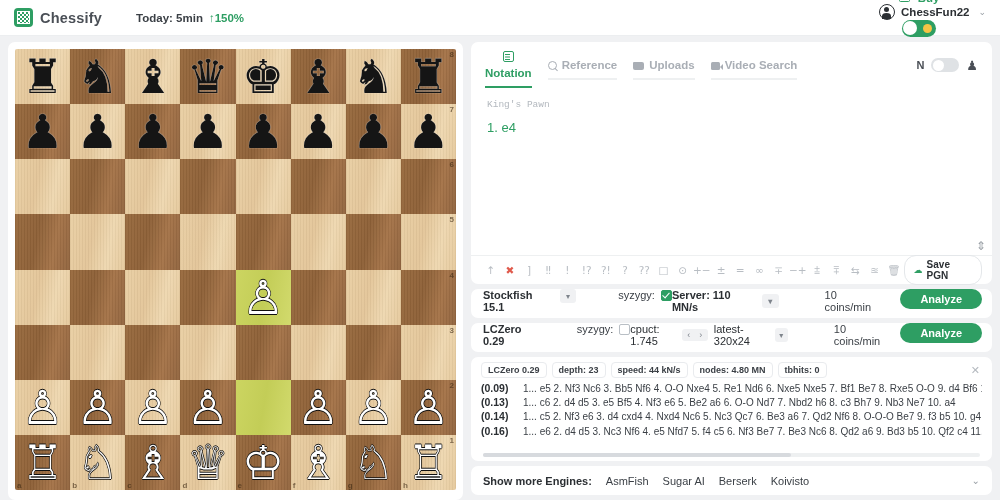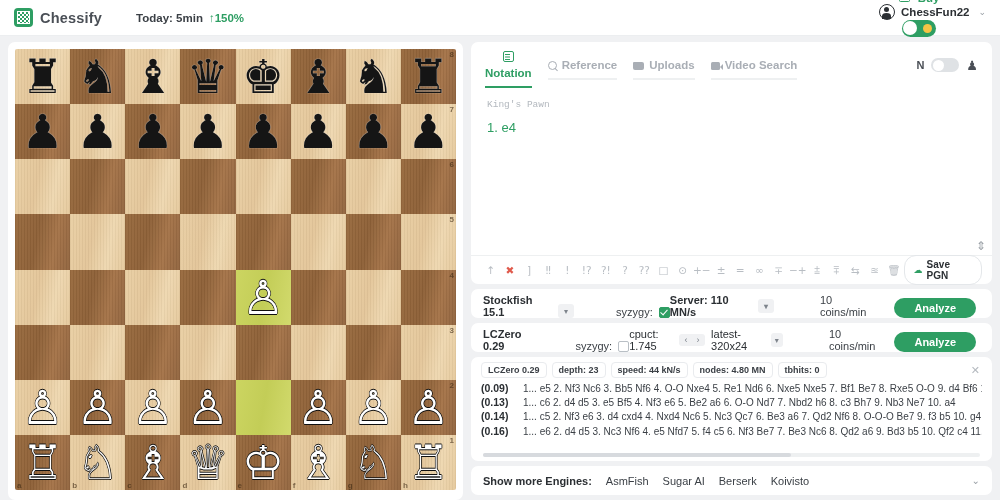--- a/index.html
+++ b/index.html
@@ -180,22 +180,22 @@
   .annot.red { color: #e05a4c; }
   .save-pgn {
     margin-left: auto; display: flex; align-items: center; gap: 4px;
     border: 1px solid #e4e7ea; border-radius: 12px; padding: 3px 9px;
   }
   .save-pgn .cloud { color: #2e9e63; font-size: 9px; }
   .save-pgn span.lbl { font-size: 10px; font-weight: bold; color: #2b2f33; }
 
   
   .engine-row {
-    height: 29px; display: flex; align-items: flex-end;
-    padding: 0 16px 0 12px; gap: 0;
+    height: 29px; display: flex; align-items: flex-start;
+    padding: 0 10px 0 12px; gap: 0;
   }
   .eng-name { font-size: 11px; font-weight: bold; color: #2b2f33; }
   .sel-chev {
     width: 17px; height: 14px; margin-left: 5px; border-radius: 3px; background: #f0f1f3;
     display: flex; align-items: center; justify-content: center; color: #7e848c; font-size: 8px;
   }
   .syzygy { display: flex; align-items: center; gap: 6px; margin-left: 42px; }
   .syz-label { font-size: 11px; color: #3a3f45; }
   .cbox { width: 11px; height: 11px; border-radius: 2px; border: 1.3px solid #b9bfc5; }
   .cbox.on {

